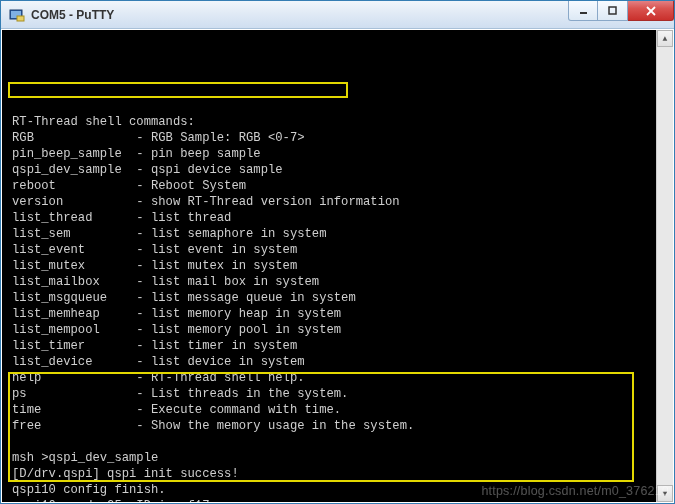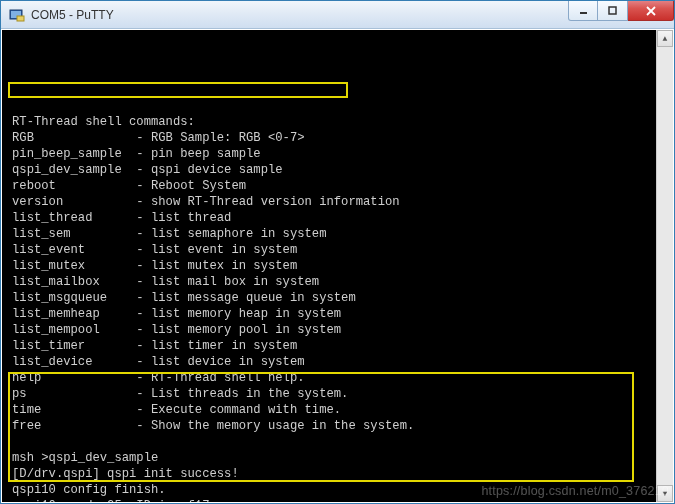--- a/index.html
+++ b/index.html
@@ -34,20 +34,21 @@
       width: 16px;
       height: 16px;
       margin-right: 6px;
       display: inline-flex;
       align-items: center;
       justify-content: center;
     }
     .titlebar-title {
       font-size: 12px;
       color: #333;
+      font-weight: bold;
     }
     .window-controls {
       position: absolute;
       right: 0;
       top: 0;
       display: flex;
       height: 20px;
     }
     .wc-btn {
       width: 30px;

